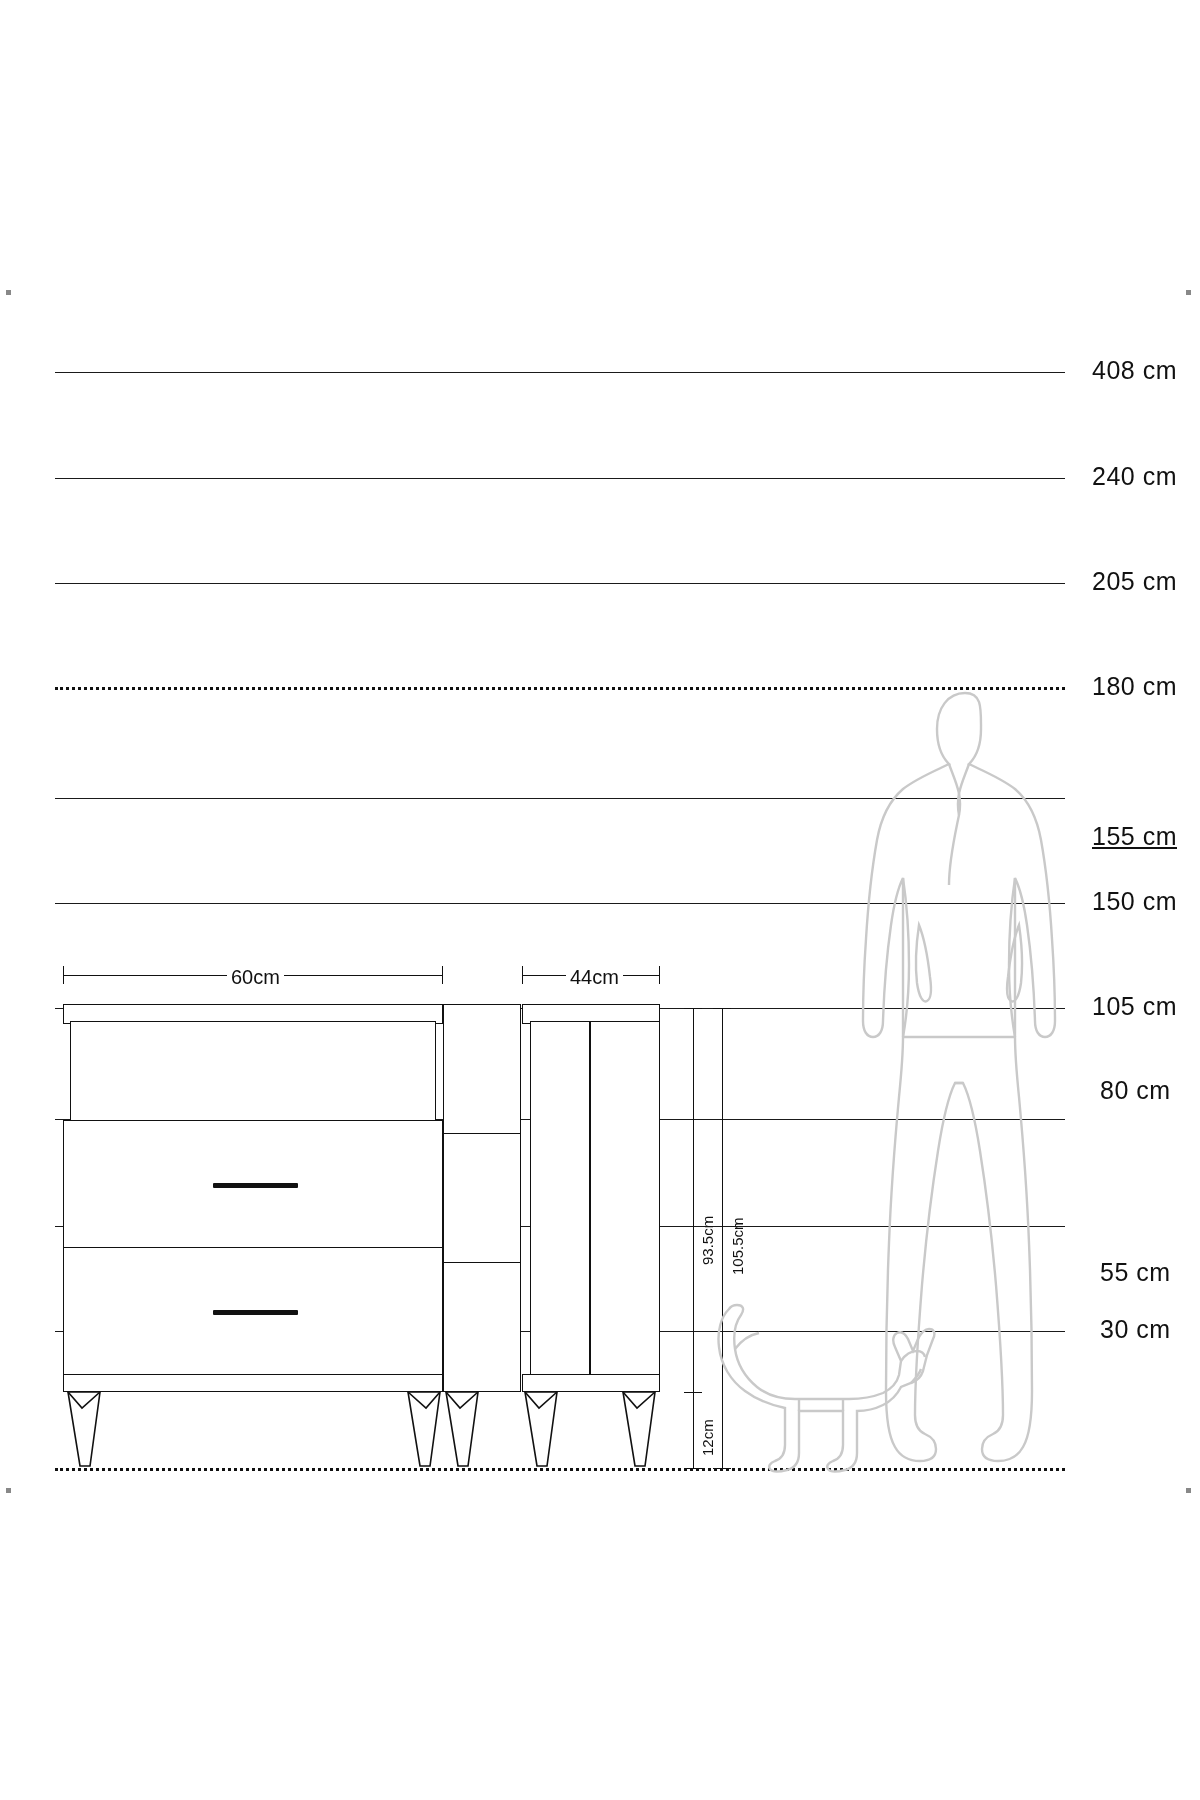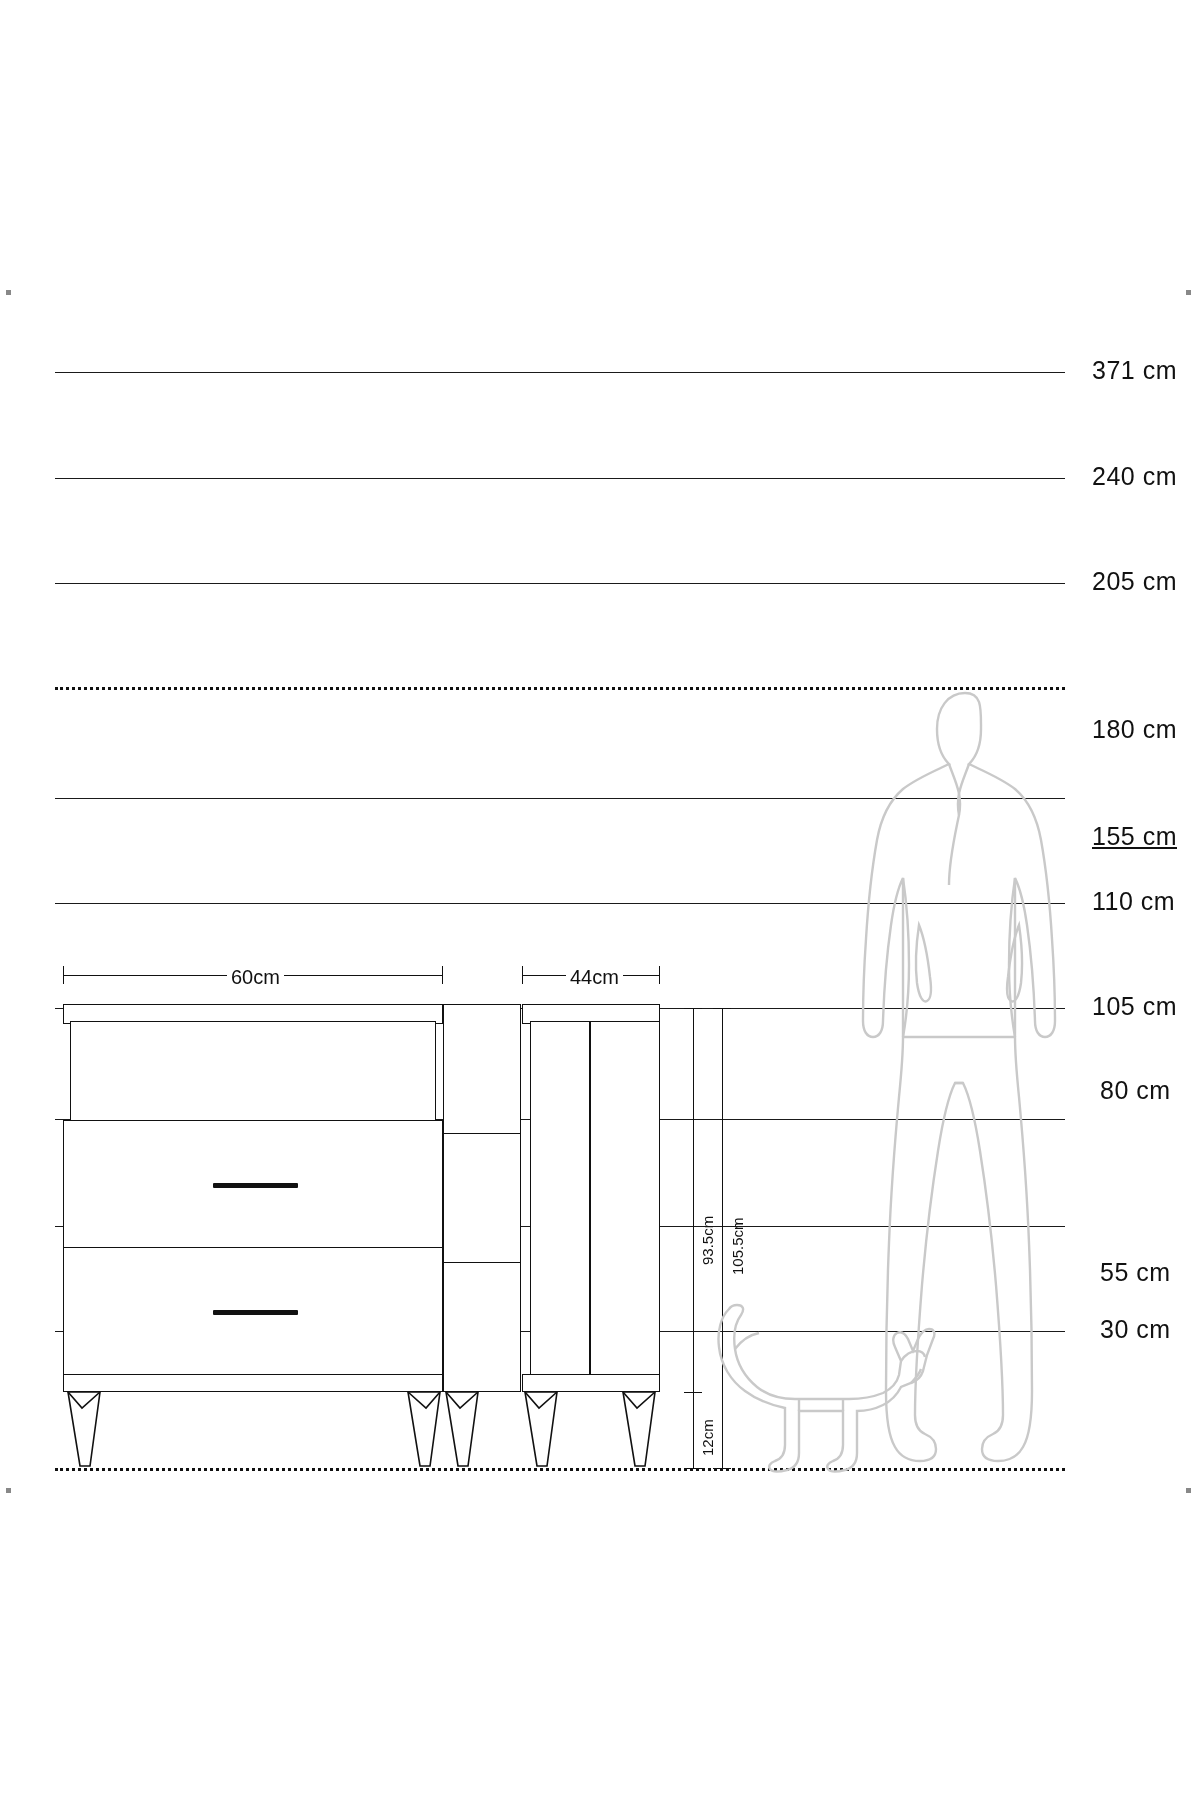--- a/index.html
+++ b/index.html
@@ -112,36 +112,36 @@
 <body>
 
 <div id="stage">
 
   <div class="corner-dot" style="left:6px; top:290px;"></div>
   <div class="corner-dot" style="left:1186px; top:290px;"></div>
   <div class="corner-dot" style="left:6px; top:1488px;"></div>
   <div class="corner-dot" style="left:1186px; top:1488px;"></div>
 
   <div class="scale-line" style="left:55px; top:372px; width:1010px;"></div>
-  <div class="scale-label" style="left:1092px; top:358px;">371 cm</div>
+  <div class="scale-label" style="left:1092px; top:358px;">408 cm</div>
 
   <div class="scale-line" style="left:55px; top:478px; width:1010px;"></div>
   <div class="scale-label" style="left:1092px; top:464px;">240 cm</div>
 
   <div class="scale-line" style="left:55px; top:583px; width:1010px;"></div>
   <div class="scale-label" style="left:1092px; top:569px;">205 cm</div>
 
   <div class="dotted-line" style="left:55px; top:687px; width:1010px;"></div>
-  <div class="scale-label" style="left:1092px; top:674px;margin-top:43px;">180 cm</div>
+  <div class="scale-label" style="left:1092px; top:674px;">180 cm</div>
 
   <div class="scale-line" style="left:55px; top:798px; width:1010px;"></div>
   <div class="scale-label" style="left:1092px; top:824px;text-decoration:underline;">155 cm</div>
 
   <div class="scale-line" style="left:55px; top:903px; width:1010px;"></div>
-  <div class="scale-label" style="left:1092px; top:889px;">110 cm</div>
+  <div class="scale-label" style="left:1092px; top:889px;">150 cm</div>
 
   <div class="scale-line" style="left:55px; top:1008px; width:1010px;"></div>
   <div class="scale-label" style="left:1092px; top:994px;text-align:center;">105 cm</div>
 
   <div class="scale-line" style="left:55px; top:1119px; width:1010px;"></div>
   <div class="scale-label" style="left:1100px; top:1078px;">80 cm</div>
 
   <div class="scale-line" style="left:55px; top:1226px; width:1010px;"></div>
   <div class="scale-label" style="left:1100px; top:1260px;">55 cm</div>
 

